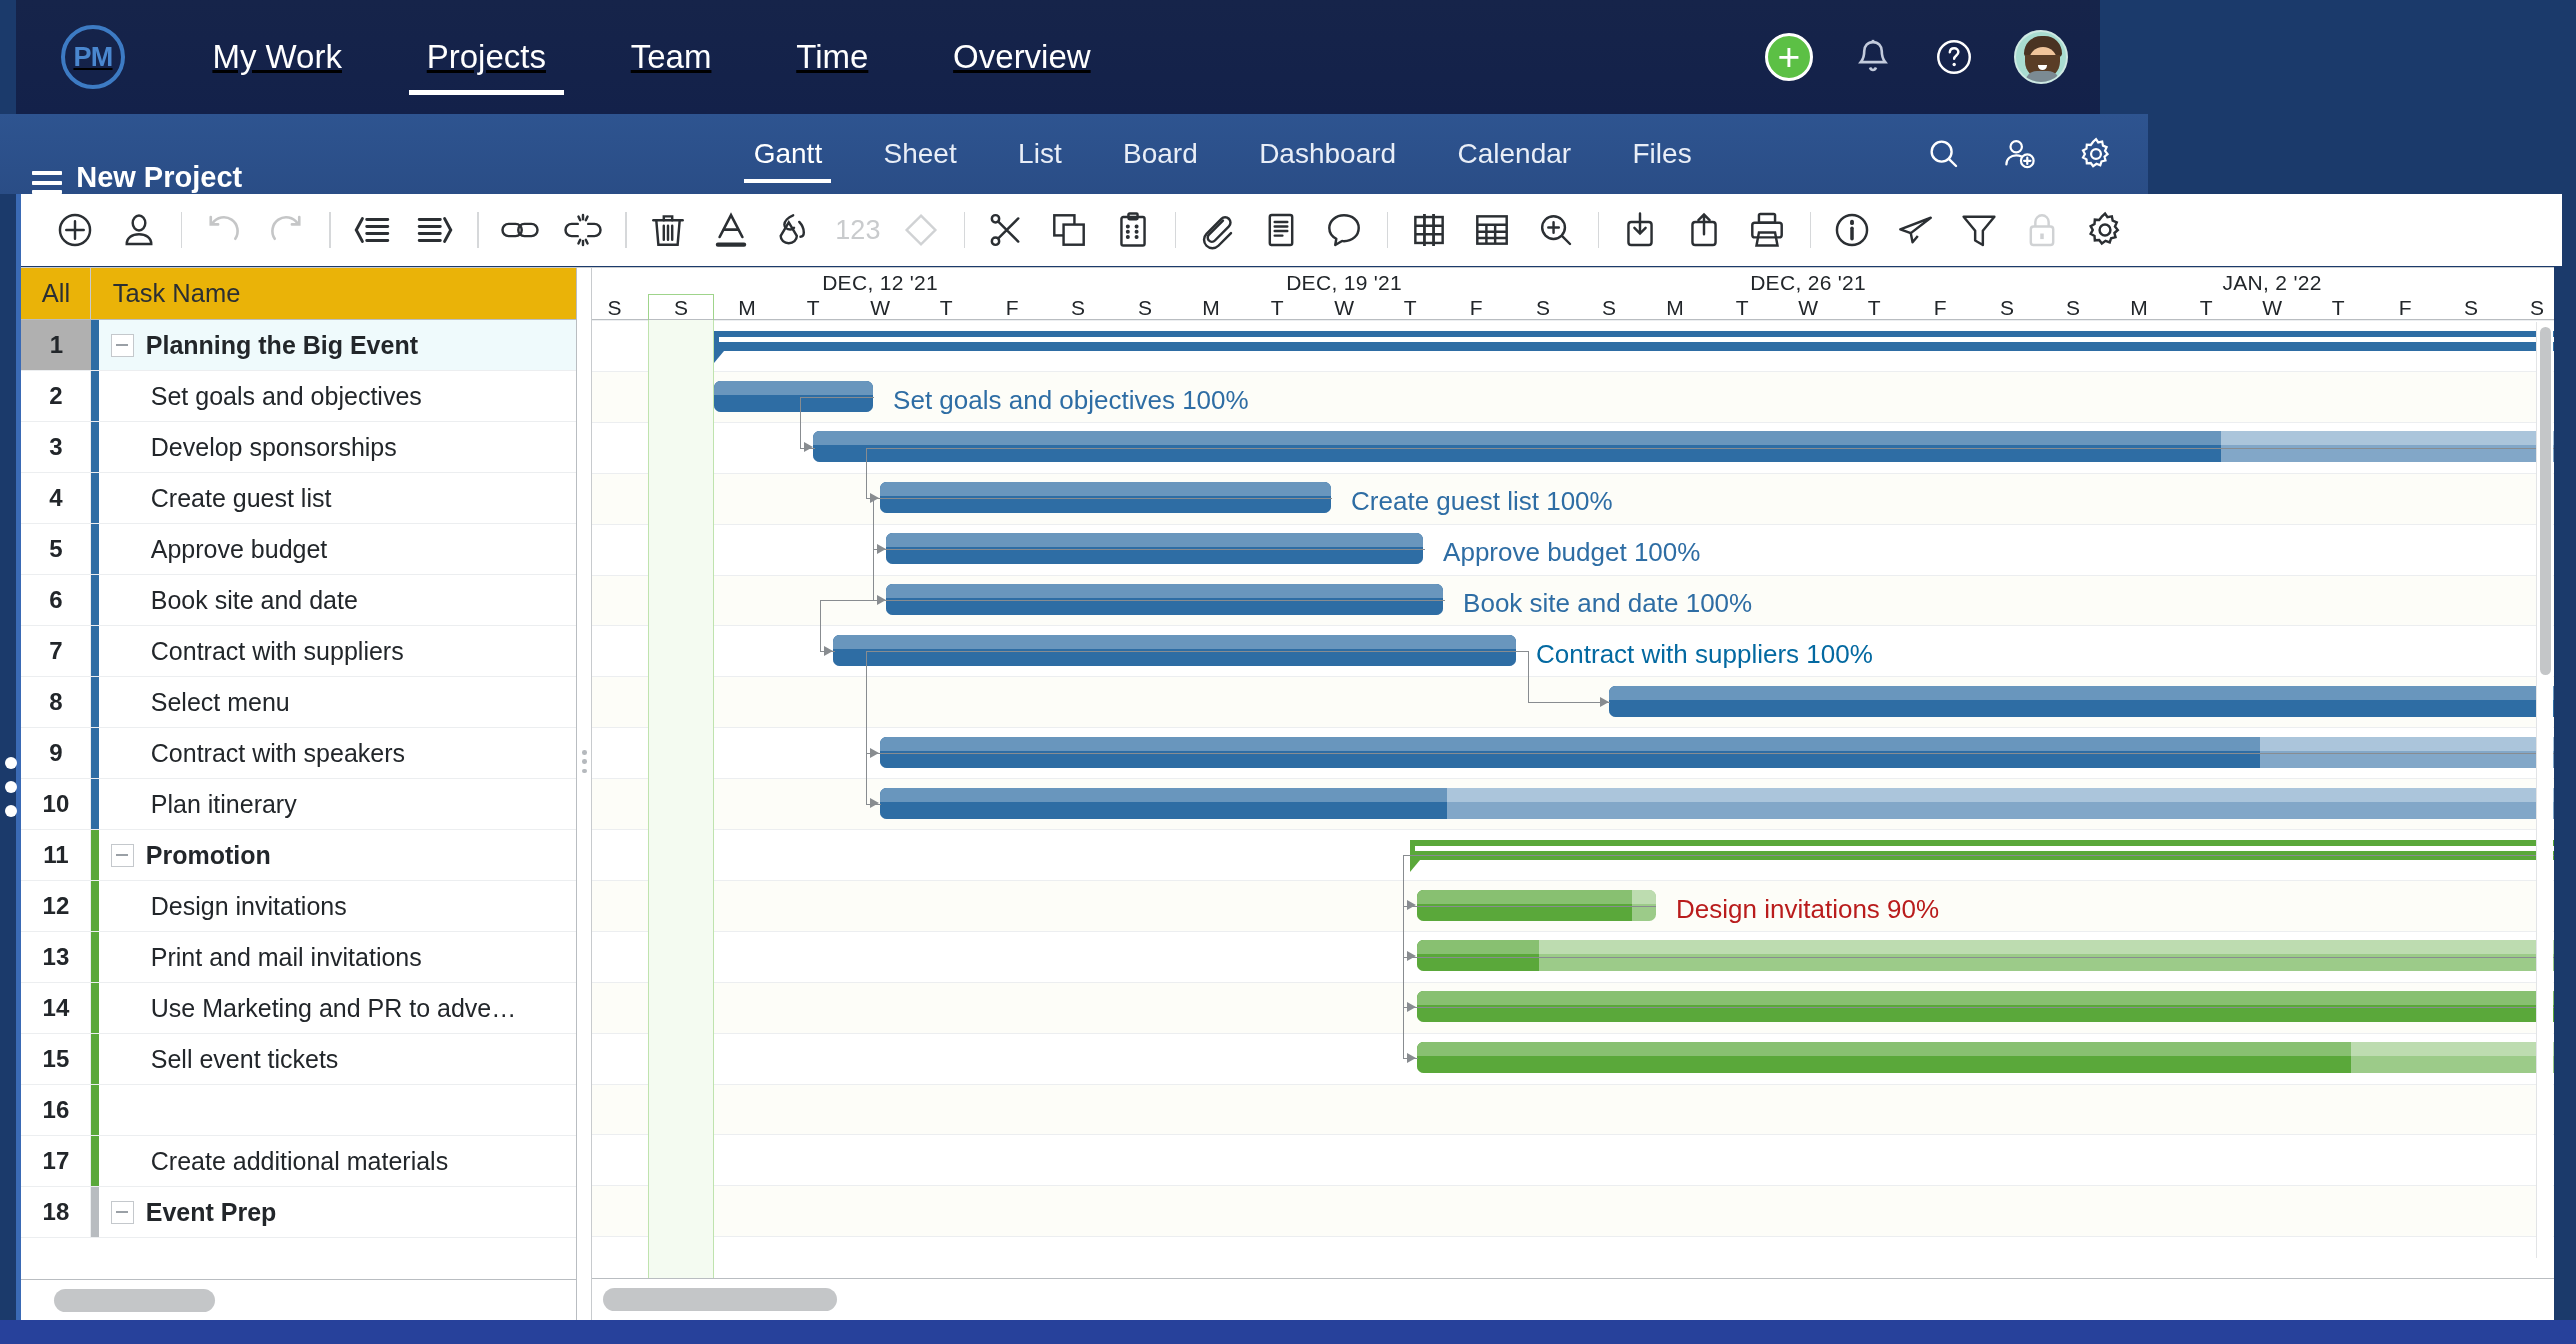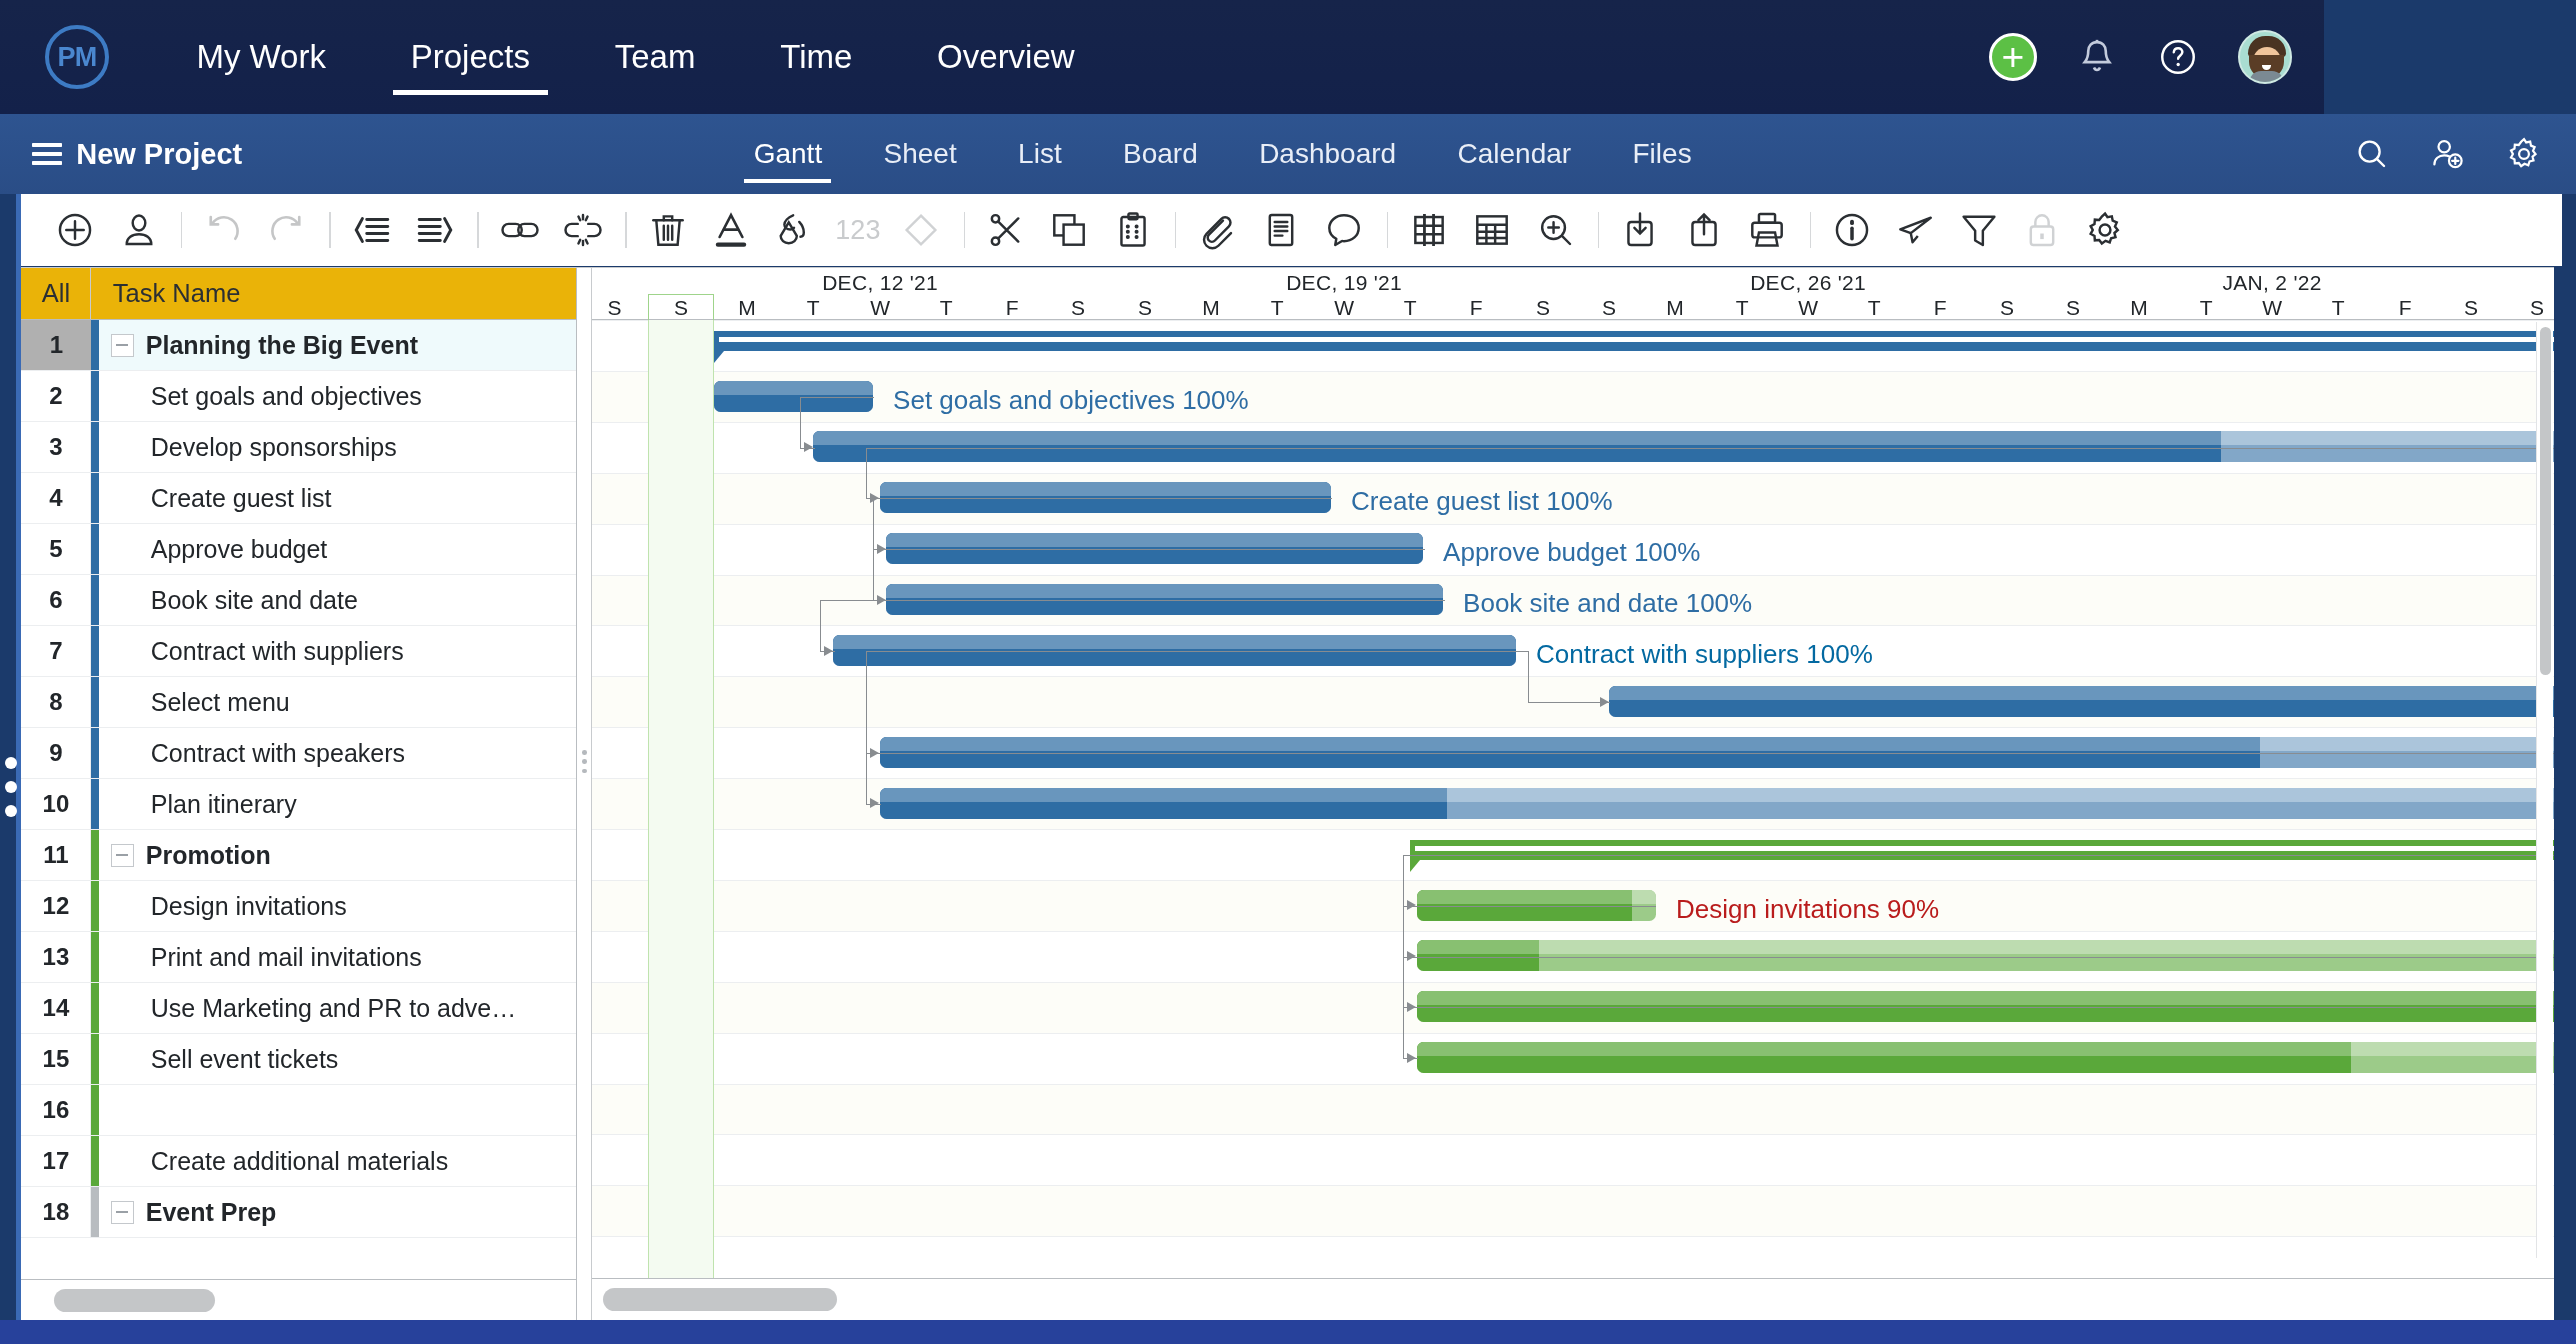--- a/index.html
+++ b/index.html
@@ -5,23 +5,23 @@
   * { box-sizing: border-box; margin: 0; padding: 0; }
   html, body {
     width: 2576px; height: 1345px;
     font-family: "Liberation Sans", sans-serif;
     background: #fff; overflow: hidden;
   }
   #app { position: relative; width: 2576px; height: 1345px; background:#1b3a6b; }
 
   
   .topnav {
-    position:absolute; left:0; top:0; width:2324px; height:114px;
+    position:absolute; left:16px; top:0; width:2084px; height:114px;
     background: linear-gradient(180deg,#16244a 0%, #13214a 100%);
-    display:flex; align-items:center;
+    display:flex; align-items:center;text-decoration:underline;
   }
   .logo-wrap { width:154px; display:flex; align-items:center; justify-content:center; }
   .logo {
     width:64px; height:64px; border-radius:50%;
     border:4.7px solid #3d7bc4; display:flex; align-items:center; justify-content:center;
     color:#4a87cf; font-size:27px; font-weight:bold; letter-spacing:-0.7px;
   }
   .topnav-items { display:flex; align-items:center; height:114px; }
   .topnav-item {
     position:relative; height:114px; display:flex; align-items:center;
@@ -49,23 +49,23 @@
   .av-hair{position:absolute;left:8px;top:4px;width:38px;height:21.4px;background:#4a3322;border-radius:19px 19px 4px 4px;}
   .av-face{position:absolute;left:12.7px;top:14.7px;width:28px;height:28px;background:#f0c49b;border-radius:50%;}
   .av-beard{position:absolute;left:9.4px;top:23px;width:35px;height:24px;background:#5a3d26;border-radius:0 0 17.4px 17.4px;}
   .av-mouth{position:absolute;left:22px;top:33px;width:9.4px;height:4.7px;background:#fff;border-radius:0 0 4.7px 4.7px;}
   .av-eyeL{position:absolute;left:18px;top:23.4px;width:4.7px;height:4.7px;background:#2b1a0e;border-radius:50%;}
   .av-eyeR{position:absolute;left:31.5px;top:23.4px;width:4.7px;height:4.7px;background:#2b1a0e;border-radius:50%;}
   .av-body{position:absolute;left:9.4px;bottom:-1.3px;width:35px;height:12px;background:#7b8a93;border-radius:13.4px 13.4px 0 0;}
 
   
   .subnav {
-    position:absolute; left:0; top:114px; width:2576px; height:80px;
+    position:absolute; left:0; top:114px; width:2148px; height:80px;
     background: linear-gradient(180deg,#2e5490 0%, #2a4d86 100%);
-    display:flex; align-items:center;
+    display:flex; align-items:flex-end;
   }
   .hamburger { margin-left:32px; width:29.5px; display:flex; flex-direction:column; gap:5.4px; cursor:pointer;}
   .hamburger span{display:block;height:4px;background:#fff;border-radius:0.7px;}
   .proj-title{color:#fff;font-size:29px;font-weight:bold;margin-left:14.7px;}
   .views { position:absolute; left:723px; top:0; height:80px; display:flex; align-items:center; }
   .view-item{
     position:relative;height:80px;display:flex;align-items:center;
     color:#e9eef7;font-size:28px;padding:0 14.7px;margin:0 16px;cursor:pointer;
   }
   .view-item.active{color:#fff;}

